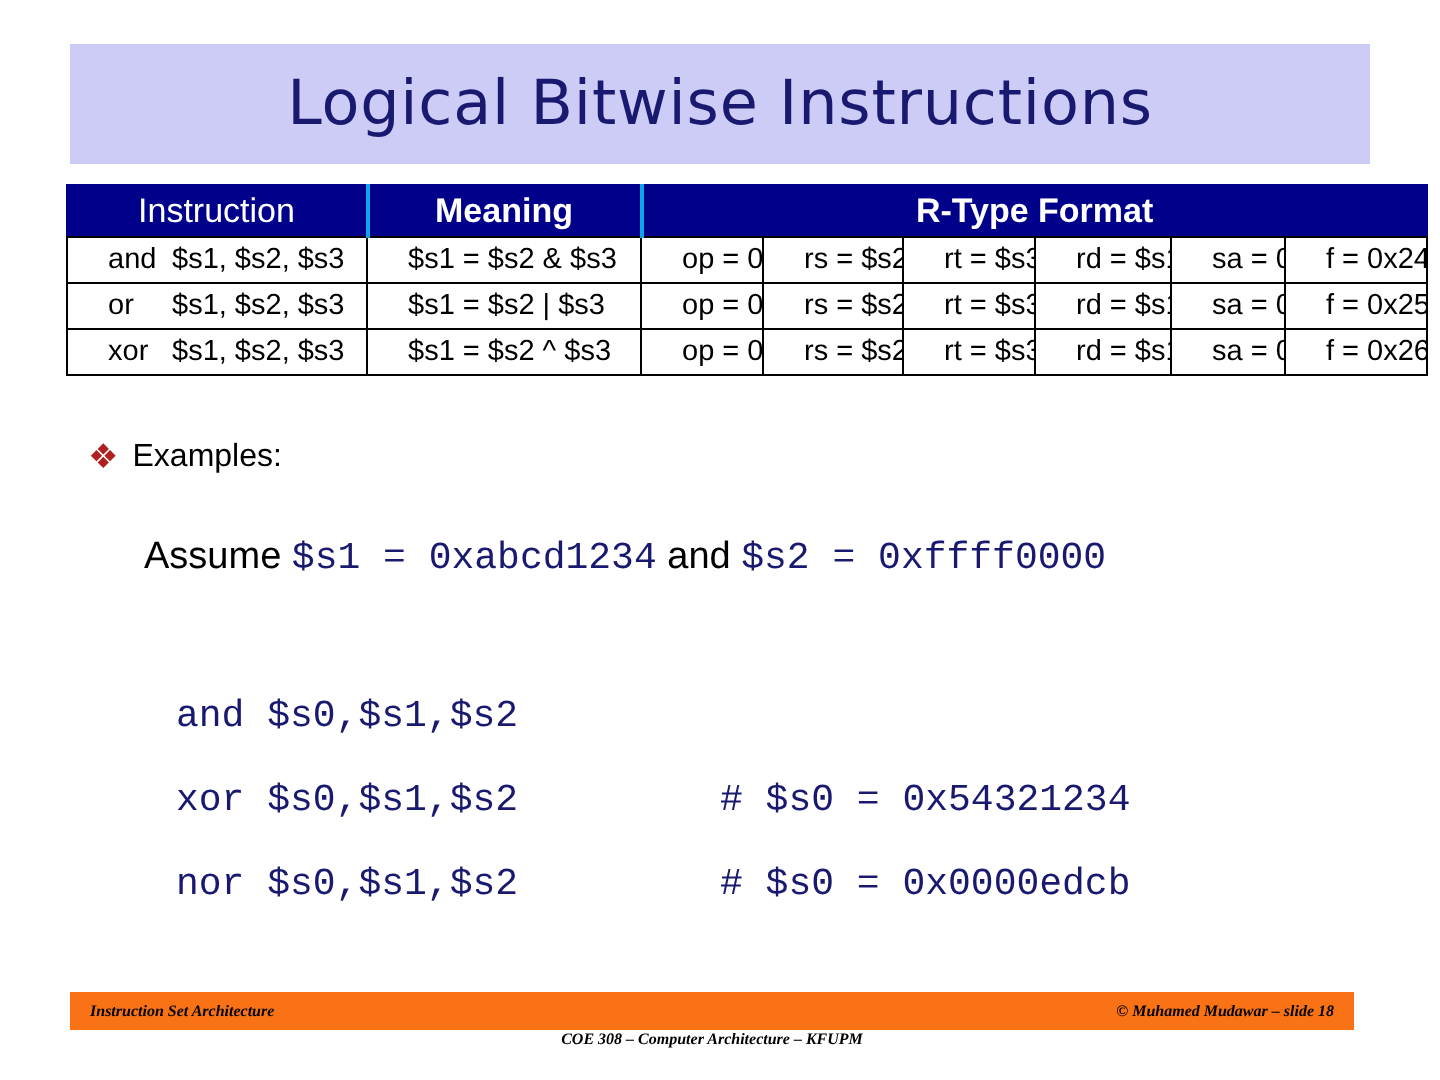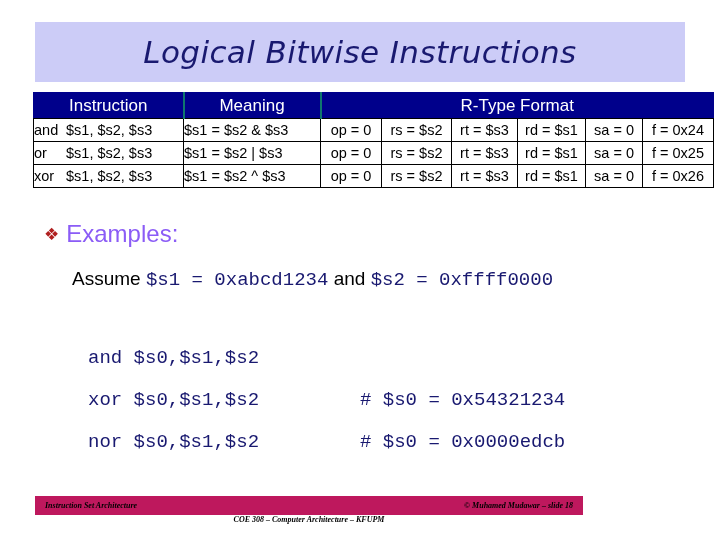--- a/index.html
+++ b/index.html
@@ -19,21 +19,20 @@
   .title-banner {
     position: absolute;
     left: 35px;
     top: 22px;
     width: 650px;
     height: 60px;
     background: #ccccf7;
     display: flex;
     align-items: center;
     justify-content: center;
-    font-style: italic;
   }
   .title-text {
     font-family: "DejaVu Sans", sans-serif;
     font-size: 31px;
     font-weight: 400;
     color: #191970;
     letter-spacing: 0.4px;
     white-space: nowrap;
   }
 
@@ -45,37 +44,38 @@
     width: 650px;
     border-collapse: collapse;
     table-layout: fixed;
     background: #ffffff;
   }
   .isa-table td, .isa-table th {
     border: 1px solid #000000;
     font-family: "Liberation Sans", sans-serif;
     font-size: 14.5px;
     color: #000000;
-    padding: 1px 0;
+    padding: 1px 20px;
     height: 20px;
     white-space: nowrap;
     overflow: hidden;
     font-weight: normal;
   }
   .isa-table thead th {
     background: #00008b;
     color: #ffffff;
     font-size: 17px;
     text-align: center;
     height: 23px;
     border: 1px solid #00008b;
     border-bottom: 1px solid #000000;
   }
   .isa-table thead th.sep-left {
-    border-left: 2px solid #0f766e;
+    border-left: 2px solid #0ea5e9;
+    font-weight: bold;
   }
   .col-instr  { width: 150px; }
   .col-mean   { width: 137px; }
   .col-op     { width: 61px; }
   .col-rs     { width: 70px; }
   .col-rt     { width: 66px; }
   .col-rd     { width: 68px; }
   .col-sa     { width: 57px; }
   .col-f      { width: 71px; }
 
@@ -97,22 +97,22 @@
     gap: 7px;
   }
   .bullet-diamond {
     font-family: "DejaVu Sans", sans-serif;
     font-size: 17px;
     color: #b02020;
     line-height: 1;
   }
   .examples-label {
     font-family: "Liberation Sans", sans-serif;
-    font-size: 24px;
-    color: #8b5cf6;
+    font-size: 16px;
+    color: #000000;
   }
 
   
   .assume-line {
     position: absolute;
     left: 72px;
     top: 268px;
     font-family: "Liberation Sans", sans-serif;
     font-size: 19px;
     color: #000000;
@@ -148,23 +148,23 @@
   }
   .code-comment {
     white-space: pre;
   }
 
   
   .footer-band {
     position: absolute;
     left: 35px;
     top: 496px;
-    width: 548px;
+    width: 642px;
     height: 19px;
-    background: #be185d;
+    background: #f97316;
     display: flex;
     align-items: center;
   }
   .footer-seg {
     font-family: "Liberation Serif", serif;
     font-style: italic;
     font-weight: bold;
     font-size: 8px;
     color: #000000;
     white-space: nowrap;

